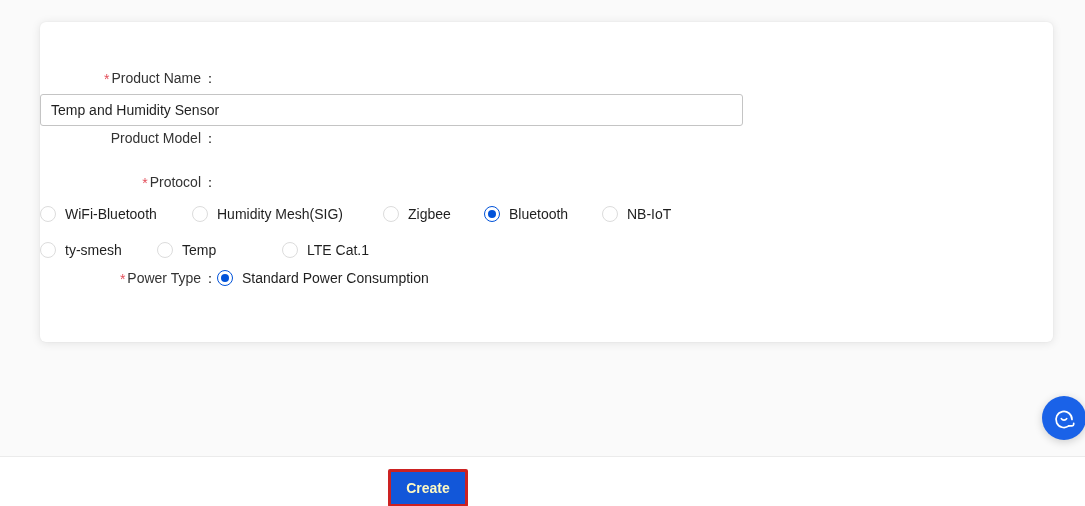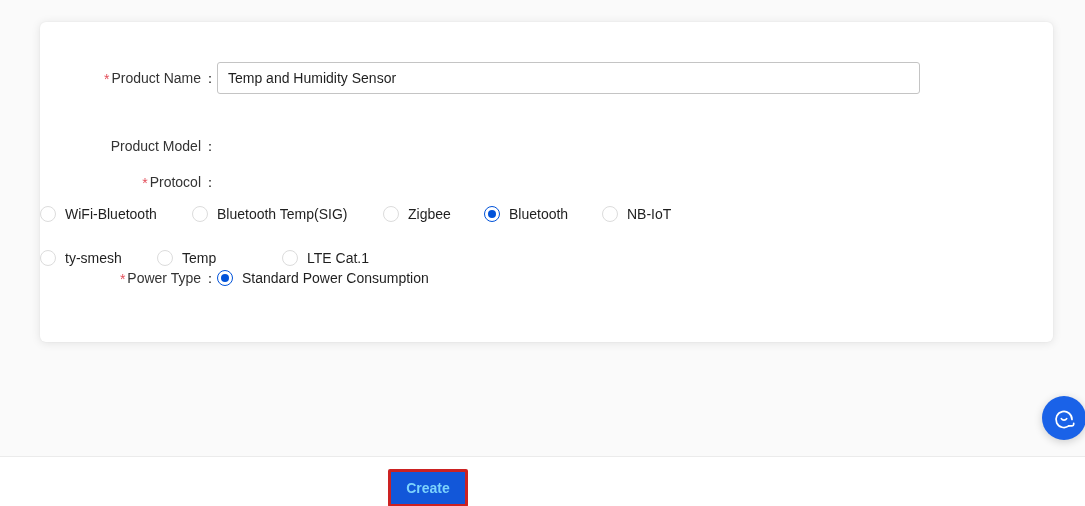--- a/index.html
+++ b/index.html
@@ -36,22 +36,22 @@
     border-radius: 6px;
     box-shadow: 0 1px 10px rgba(0,0,0,0.10), 0 0 2px rgba(0,0,0,0.05);
   }
 
   
   .form-row {
     position: absolute;
     display: flex;
     align-items: flex-start;
   }
-  .row-name  { left: 0px; top: 40px;  }
-  .row-model { left: 0px; top: 108px;  }
+  .row-name  { left: 0px; top: 40px; flex-direction: column;  }
+  .row-model { left: 0px; top: 100px;  }
   .row-proto { left: 0px; top: 144px; flex-direction: column; }
   .row-power { left: 0px; top: 240px; }
 
   .field-label {
     width: 177px;
     text-align: right;
     font-size: 14px;
     color: #333333;
     line-height: 32px;
     padding-right: 0;
@@ -91,21 +91,21 @@
   }
   .text-input::placeholder {
     color: #b5b5b5;
   }
 
   
   .radio-group {
     width: 720px;
     display: flex;
     flex-wrap: wrap;
-    row-gap: 12px;
+    row-gap: 4px;
   }
   .radio-item {
     display: flex;
     align-items: center;
     height: 32px;
     font-size: 14px;
     color: #1f1f1f;
     white-space: nowrap;
     cursor: pointer;
   }
@@ -165,21 +165,21 @@
     border: 3px solid #cc2222;
     border-radius: 2px;
     padding: 0;
     line-height: 0;
   }
   .create-button {
     display: block;
     width: 74px;
     height: 32px;
     background: #1257d9;
-    color: #7dd3fc;
+    color: #fef9c3;
     border: none;
     font-family: "Liberation Sans", sans-serif;
     font-size: 14px;
     font-weight: bold;
     cursor: pointer;
     padding: 0;
   }
 
   
   .chat-fab {
@@ -225,21 +225,21 @@
       <span class="req-star">*</span><span>Protocol</span><span class="label-colon">：</span>
     </div>
     <div class="field-control">
       <div class="radio-group rg-proto">
         <label class="radio-item">
           <span class="radio-dot"></span>
           <span class="radio-label">WiFi-Bluetooth</span>
         </label>
         <label class="radio-item">
           <span class="radio-dot"></span>
-          <span class="radio-label">Bluetooth Temp(SIG)</span>
+          <span class="radio-label">Humidity Mesh(SIG)</span>
         </label>
         <label class="radio-item">
           <span class="radio-dot"></span>
           <span class="radio-label">Zigbee</span>
         </label>
         <label class="radio-item checked">
           <span class="radio-dot"></span>
           <span class="radio-label">Bluetooth</span>
         </label>
         <label class="radio-item">

